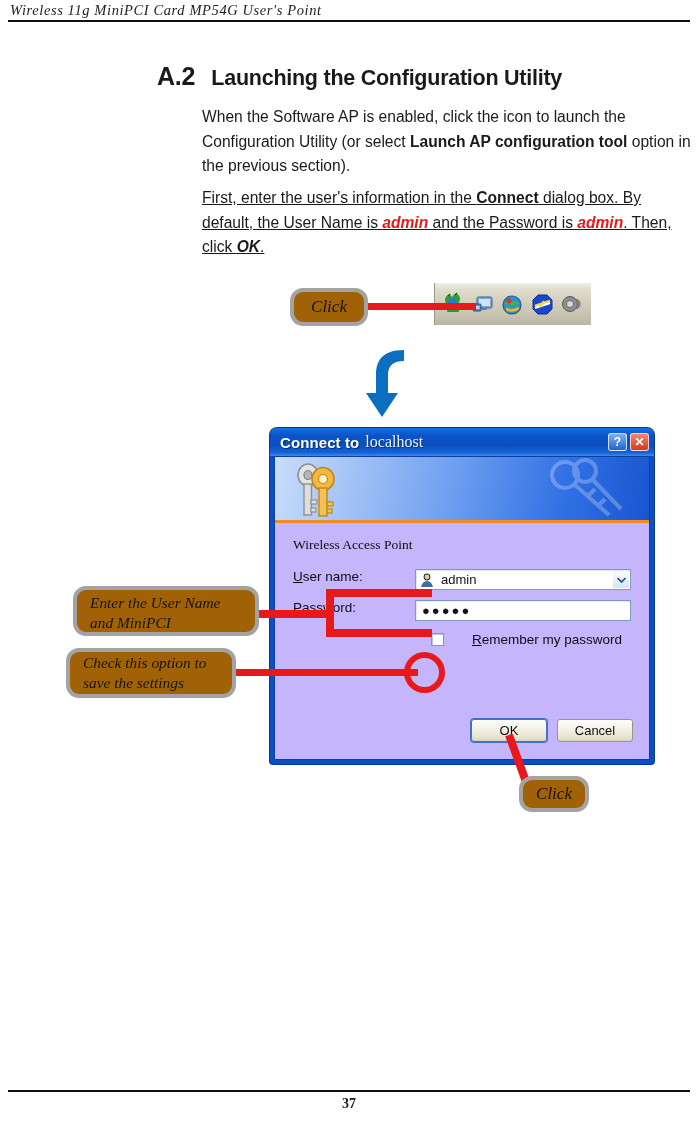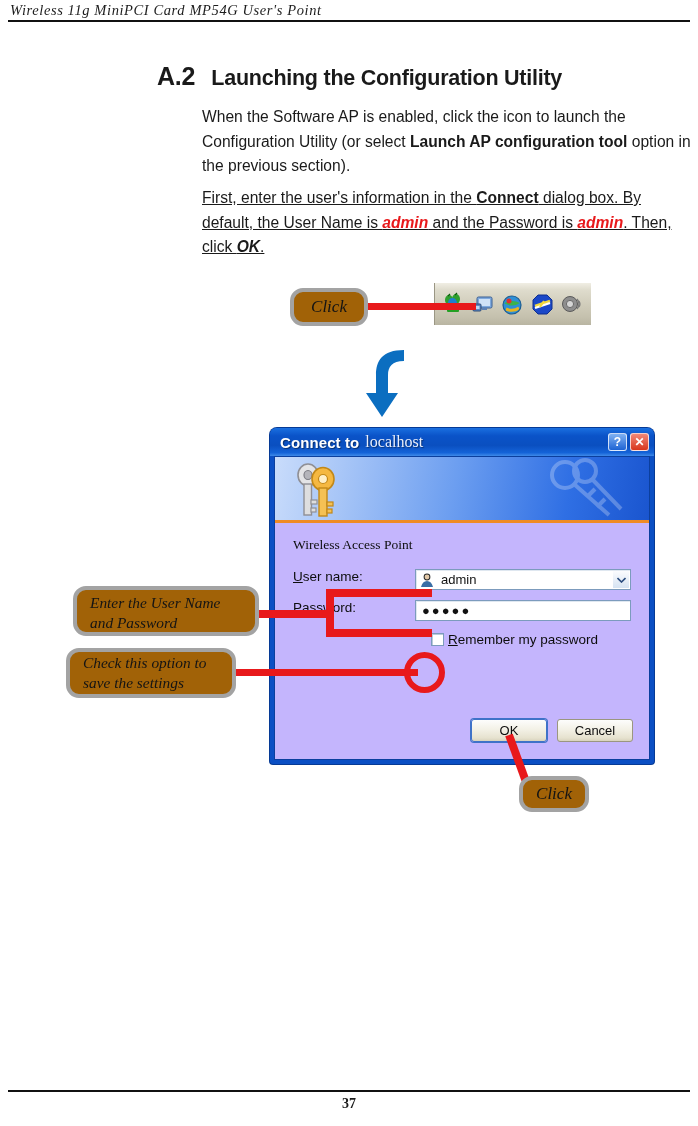--- a/index.html
+++ b/index.html
@@ -215,21 +215,21 @@
   }
   .fctrl .dropbtn {
     position: absolute; right: 1px; top: 1px;
     width: 16px; height: 17px;
     background: linear-gradient(180deg,#fbfcfe,#d6e3f2);
     display: flex; align-items: center; justify-content: center;
   }
   .pwd-dots {
     font-size: 13px; color: #111; margin-left: 6px; letter-spacing: 2px;
   }
-  .chkrow { display: flex; align-items: center; margin-top: 11px; margin-left: 138px; }
+  .chkrow { display: flex; align-items: center; margin-top: 11px; margin-left: 138px; gap: 24px; }
   .chkbox {
     width: 13px; height: 13px; background: #fff;
     border: 1px solid #7c9bbd;
     box-shadow: inset 1px 1px 0 #b9c9da;
   }
   .chklabel { font-size: 13.5px; color: #0d0d0d; margin-left: 4px; }
   .chklabel u { text-decoration: underline; }
 
   #btnrow {
     position: absolute; right: 16px; bottom: 16px;
@@ -424,21 +424,21 @@
         <span class="xbtn default">OK</span>
         <span class="xbtn">Cancel</span>
       </div>
     </div>
   </div>
 </div>
 
 <div class="callout" id="callout-enter">
   <span class="ctxt">
     <span>Enter the User Name</span><br>
-    <span>and Password</span>
+    <span>and MiniPCI</span>
   </span>
 </div>
 
 <div class="callout" id="callout-check">
   <span class="ctxt">
     <span>Check this option to</span><br>
     <span>save the settings</span>
   </span>
 </div>
 

